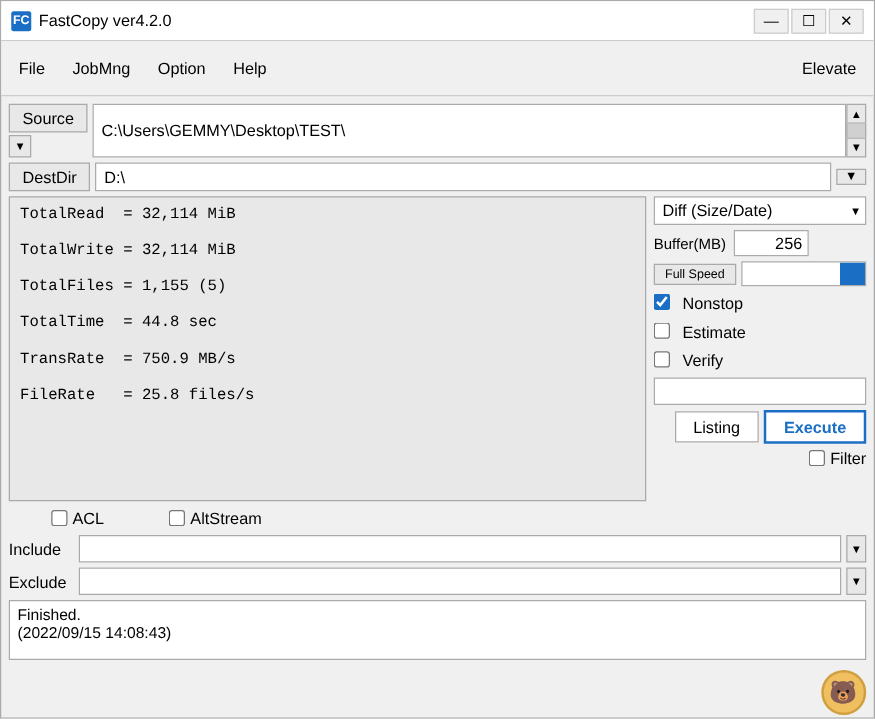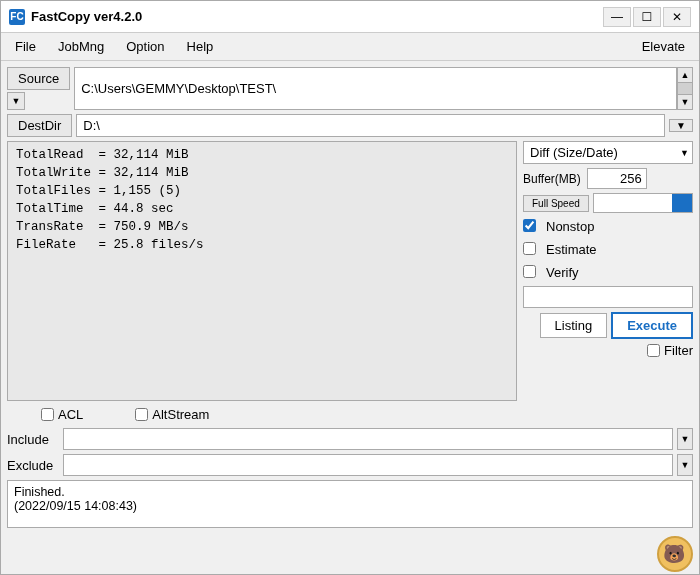--- a/index.html
+++ b/index.html
@@ -38,21 +38,21 @@
       display: flex;
       align-items: center;
       justify-content: center;
       font-size: 10px;
       color: white;
       font-weight: bold;
       border-radius: 2px;
     }
     .title-text {
       font-size: 13px;
-      font-weight: bold;
+      font-weight: normal;
       flex: 1;
     }
     .title-controls {
       display: flex;
       gap: 2px;
     }
     .title-btn {
       width: 28px;
       height: 20px;
       border: 1px solid #ccc;
@@ -62,21 +62,21 @@
       align-items: center;
       justify-content: center;
       font-size: 12px;
     }
     .menu-bar {
       display: flex;
       align-items: center;
       background: #f0f0f0;
       padding: 2px 4px;
       border-bottom: 1px solid #ccc;
-      height: 28px;
+      height: 44px;
       gap: 2px;
     }
     .menu-item {
       padding: 3px 10px;
       cursor: pointer;
       border-radius: 3px;
     }
     .menu-elevate {
       margin-left: auto;
       padding: 3px 10px;
@@ -154,21 +154,21 @@
     }
     .stats-panel {
       flex: 1;
       background: #e8e8e8;
       border: 1px solid #aaa;
       padding: 6px 8px;
       font-family: "Courier New", monospace;
       font-size: 12.5px;
       display: flex;
       flex-direction: column;
-      gap: 4px;
+      gap: 15px;
       min-height: 180px;
     }
     .stats-line {
       white-space: pre;
     }
     .right-panel {
       width: 170px;
       display: flex;
       flex-direction: column;
       gap: 4px;

